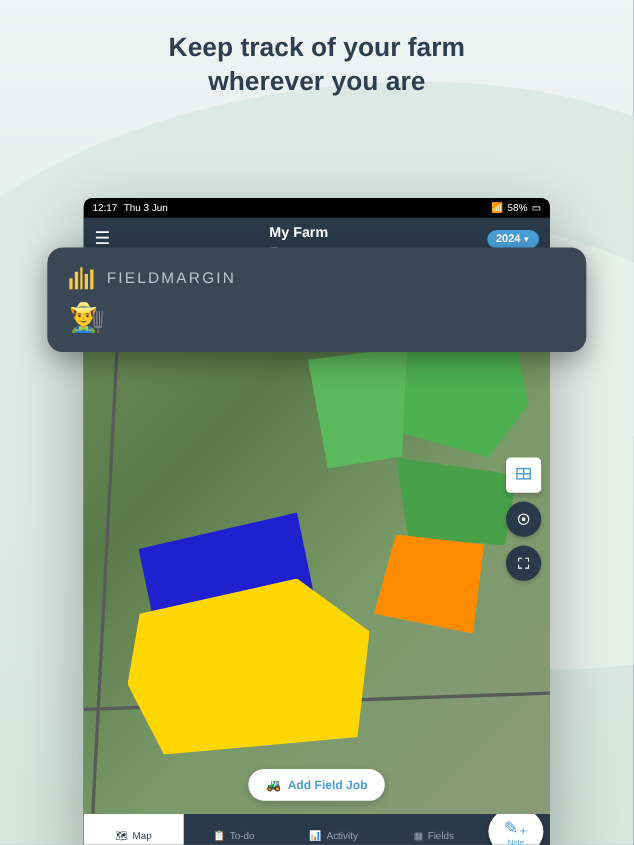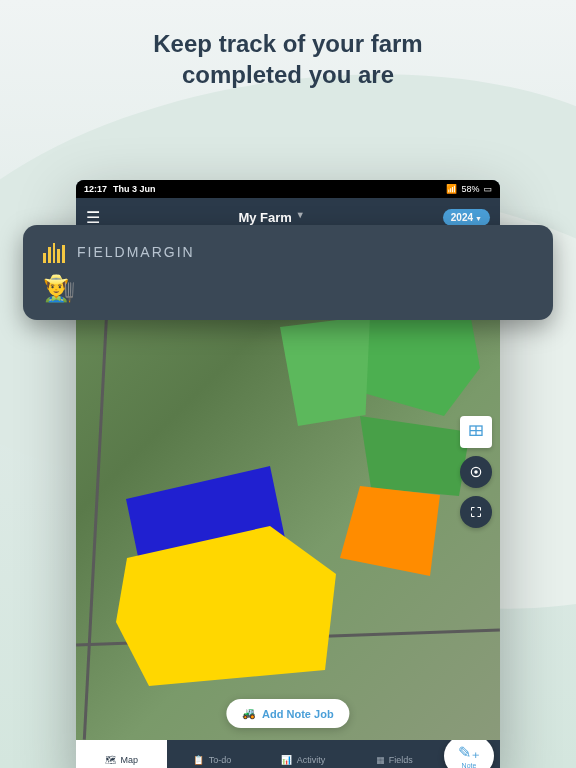--- a/index.html
+++ b/index.html
@@ -56,21 +56,21 @@
     .status-bar {
       height: 18px;
       background: #000;
       color: #fff;
       display: flex;
       justify-content: space-between;
       align-items: center;
       padding: 0 8px;
       font-size: 9px;
     }
-    .status-left { display: flex; gap: 6px; font-weight: bold; }
+    .status-left { display: flex; gap: 6px; }
     .status-right { display: flex; gap: 4px; align-items: center; }
     
     .app-header {
       height: 38px;
       background: #2b3a4a;
       display: flex;
       align-items: center;
       justify-content: space-between;
       padding: 0 10px;
     }
@@ -79,20 +79,21 @@
       font-size: 16px;
       cursor: pointer;
     }
     .farm-title {
       color: #fff;
       font-size: 13px;
       font-weight: 600;
       display: flex;
       align-items: flex-start;
       gap: 4px;
+      flex-direction: column;
     }
     .year-badge {
       background: #4a9fd8;
       color: #fff;
       padding: 3px 8px;
       border-radius: 10px;
       font-size: 10px;
       font-weight: 600;
     }
     
@@ -189,21 +190,21 @@
       gap: 0;
       font-size: 7px;
       box-shadow: 0 2px 6px rgba(0,0,0,0.3);
     }
     
     .notification {
       position: absolute;
       top: 225px;
       left: 50%;
       transform: translateX(-50%);
-      width: 530px;
+      width: 490px;
       background: #3a4856;
       border-radius: 14px;
       padding: 16px 20px;
       z-index: 5;
       box-shadow: 0 8px 24px rgba(0,0,0,0.35);
     }
     .notif-header {
       display: flex;
       align-items: center;
       gap: 12px;
@@ -237,21 +238,21 @@
       font-size: 19px;
     }
   </style>
 </head>
 <body>
 
 <div class="bg-waves"></div>
 
 <div class="headline">
   <div>Keep track of your farm</div>
-  <div>completed you are</div>
+  <div>wherever you are</div>
 </div>
 
 <div class="device">
 
   <div class="status-bar">
     <div class="status-left">
       <span>12:17</span>
       <span>Thu 3 Jun</span>
     </div>
     <div class="status-right">
@@ -297,21 +298,21 @@
       </div>
       <div class="map-ctrl dark">
         <svg width="12" height="12" viewBox="0 0 24 24" fill="none" stroke="#fff" stroke-width="2">
             <path d="M3 9V3h6M21 9V3h-6M3 15v6h6M21 15v6h-6"></path>
           </svg>
       </div>
     </div>
 
     <button class="add-job-btn">
       <span>🚜</span>
-      <span>Add Note Job</span>
+      <span>Add Field Job</span>
     </button>
   </div>
 
   <div class="bottom-nav">
     <div class="nav-item active">
       <span>🗺</span>
       <span>Map</span>
     </div>
     <div class="nav-item">
       <span>📋</span>

